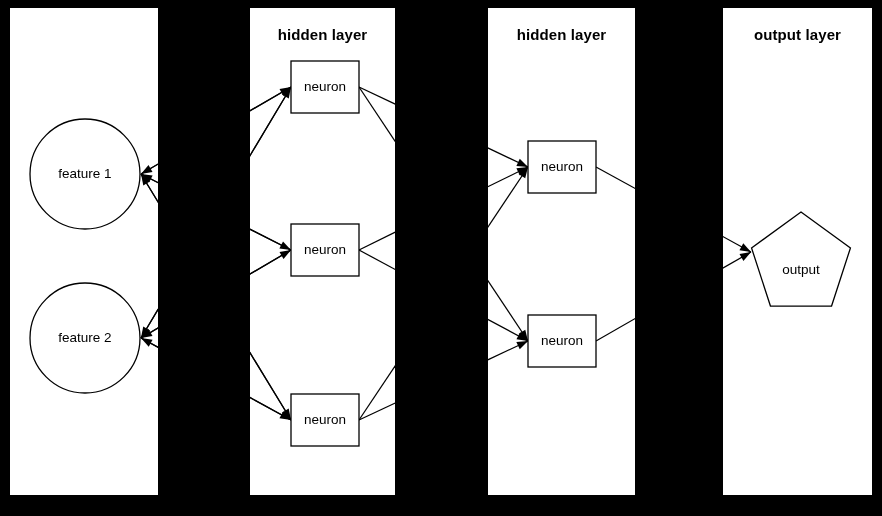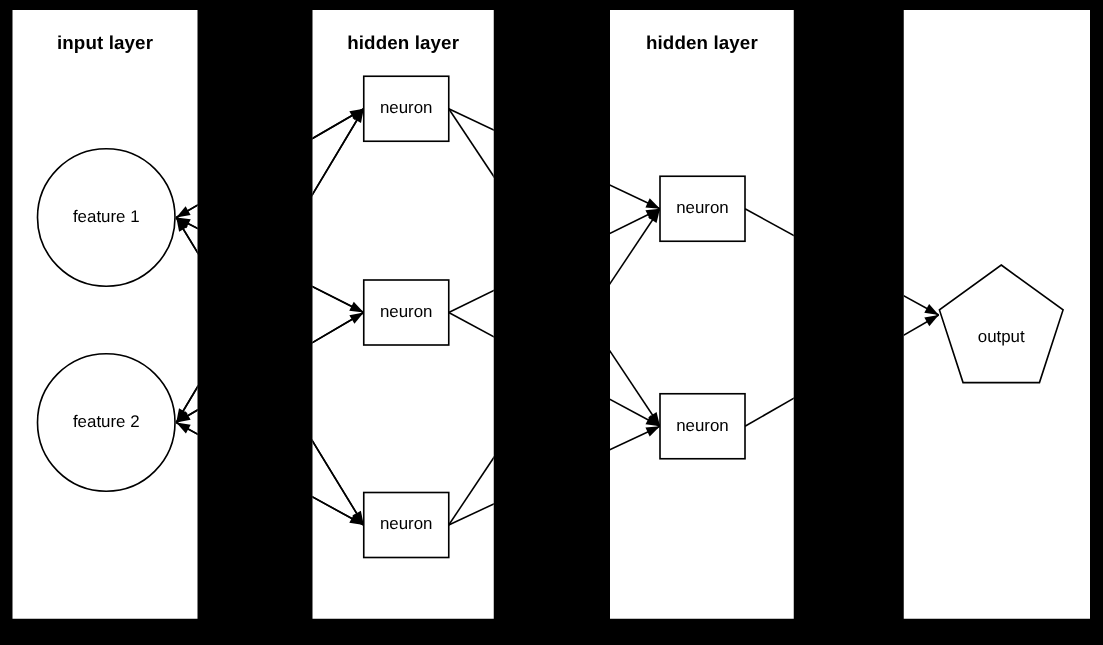--- a/index.html
+++ b/index.html
@@ -97,21 +97,20 @@
         <polygon points="528.00,341.00 516.42,339.31 520.21,332.26" class="arrowhead"></polygon>
         <polygon points="528.00,167.00 525.22,178.37 518.56,173.93" class="arrowhead"></polygon>
         <polygon points="528.00,341.00 519.73,349.28 516.34,342.03" class="arrowhead"></polygon>
         <polygon points="751.00,252.00 739.43,250.22 743.28,243.20" class="arrowhead"></polygon>
         <polygon points="751.00,252.00 743.45,260.95 739.47,254.01" class="arrowhead"></polygon>
         <circle cx="85" cy="174" r="55" class="shape"></circle>
         <text x="85" y="174" class="node-label">feature 1</text>
         <circle cx="85" cy="338" r="55" class="shape"></circle>
         <text x="85" y="338" class="node-label">feature 2</text>
       </svg>
-      <div class="panel-title">input layer</div>
     </div>
     <div class="panel" style="left: 250px; top: 8px; width: 145px; height: 487px; background: rgb(255, 255, 255);">
       <svg class="layer-svg" width="882" height="516" viewBox="0 0 882 516" style="left: -250px; top: -8px;">
         <line x1="291" y1="87" x2="141" y2="174" class="edge"></line>
         <line x1="291" y1="250" x2="141" y2="174" class="edge"></line>
         <line x1="291" y1="420" x2="141" y2="174" class="edge"></line>
         <line x1="291" y1="87" x2="141" y2="338" class="edge"></line>
         <line x1="291" y1="250" x2="141" y2="338" class="edge"></line>
         <line x1="291" y1="420" x2="141" y2="338" class="edge"></line>
         <line x1="141" y1="174" x2="291" y2="87" class="edge"></line>
@@ -244,14 +243,15 @@
         <polygon points="528.00,341.00 518.58,334.06 525.24,329.63" class="arrowhead"></polygon>
         <polygon points="528.00,167.00 519.89,175.44 516.36,168.26" class="arrowhead"></polygon>
         <polygon points="528.00,341.00 516.42,339.31 520.21,332.26" class="arrowhead"></polygon>
         <polygon points="528.00,167.00 525.22,178.37 518.56,173.93" class="arrowhead"></polygon>
         <polygon points="528.00,341.00 519.73,349.28 516.34,342.03" class="arrowhead"></polygon>
         <polygon points="751.00,252.00 739.43,250.22 743.28,243.20" class="arrowhead"></polygon>
         <polygon points="751.00,252.00 743.45,260.95 739.47,254.01" class="arrowhead"></polygon>
         <polygon points="801.00,212.00 850.45,247.93 831.56,306.07 770.44,306.07 751.55,247.93" class="shape"></polygon>
         <text x="801" y="270" class="node-label">output</text>
       </svg>
+      <div class="panel-title">output layer</div>
     </div>
   </div>
 
 </body></html>

